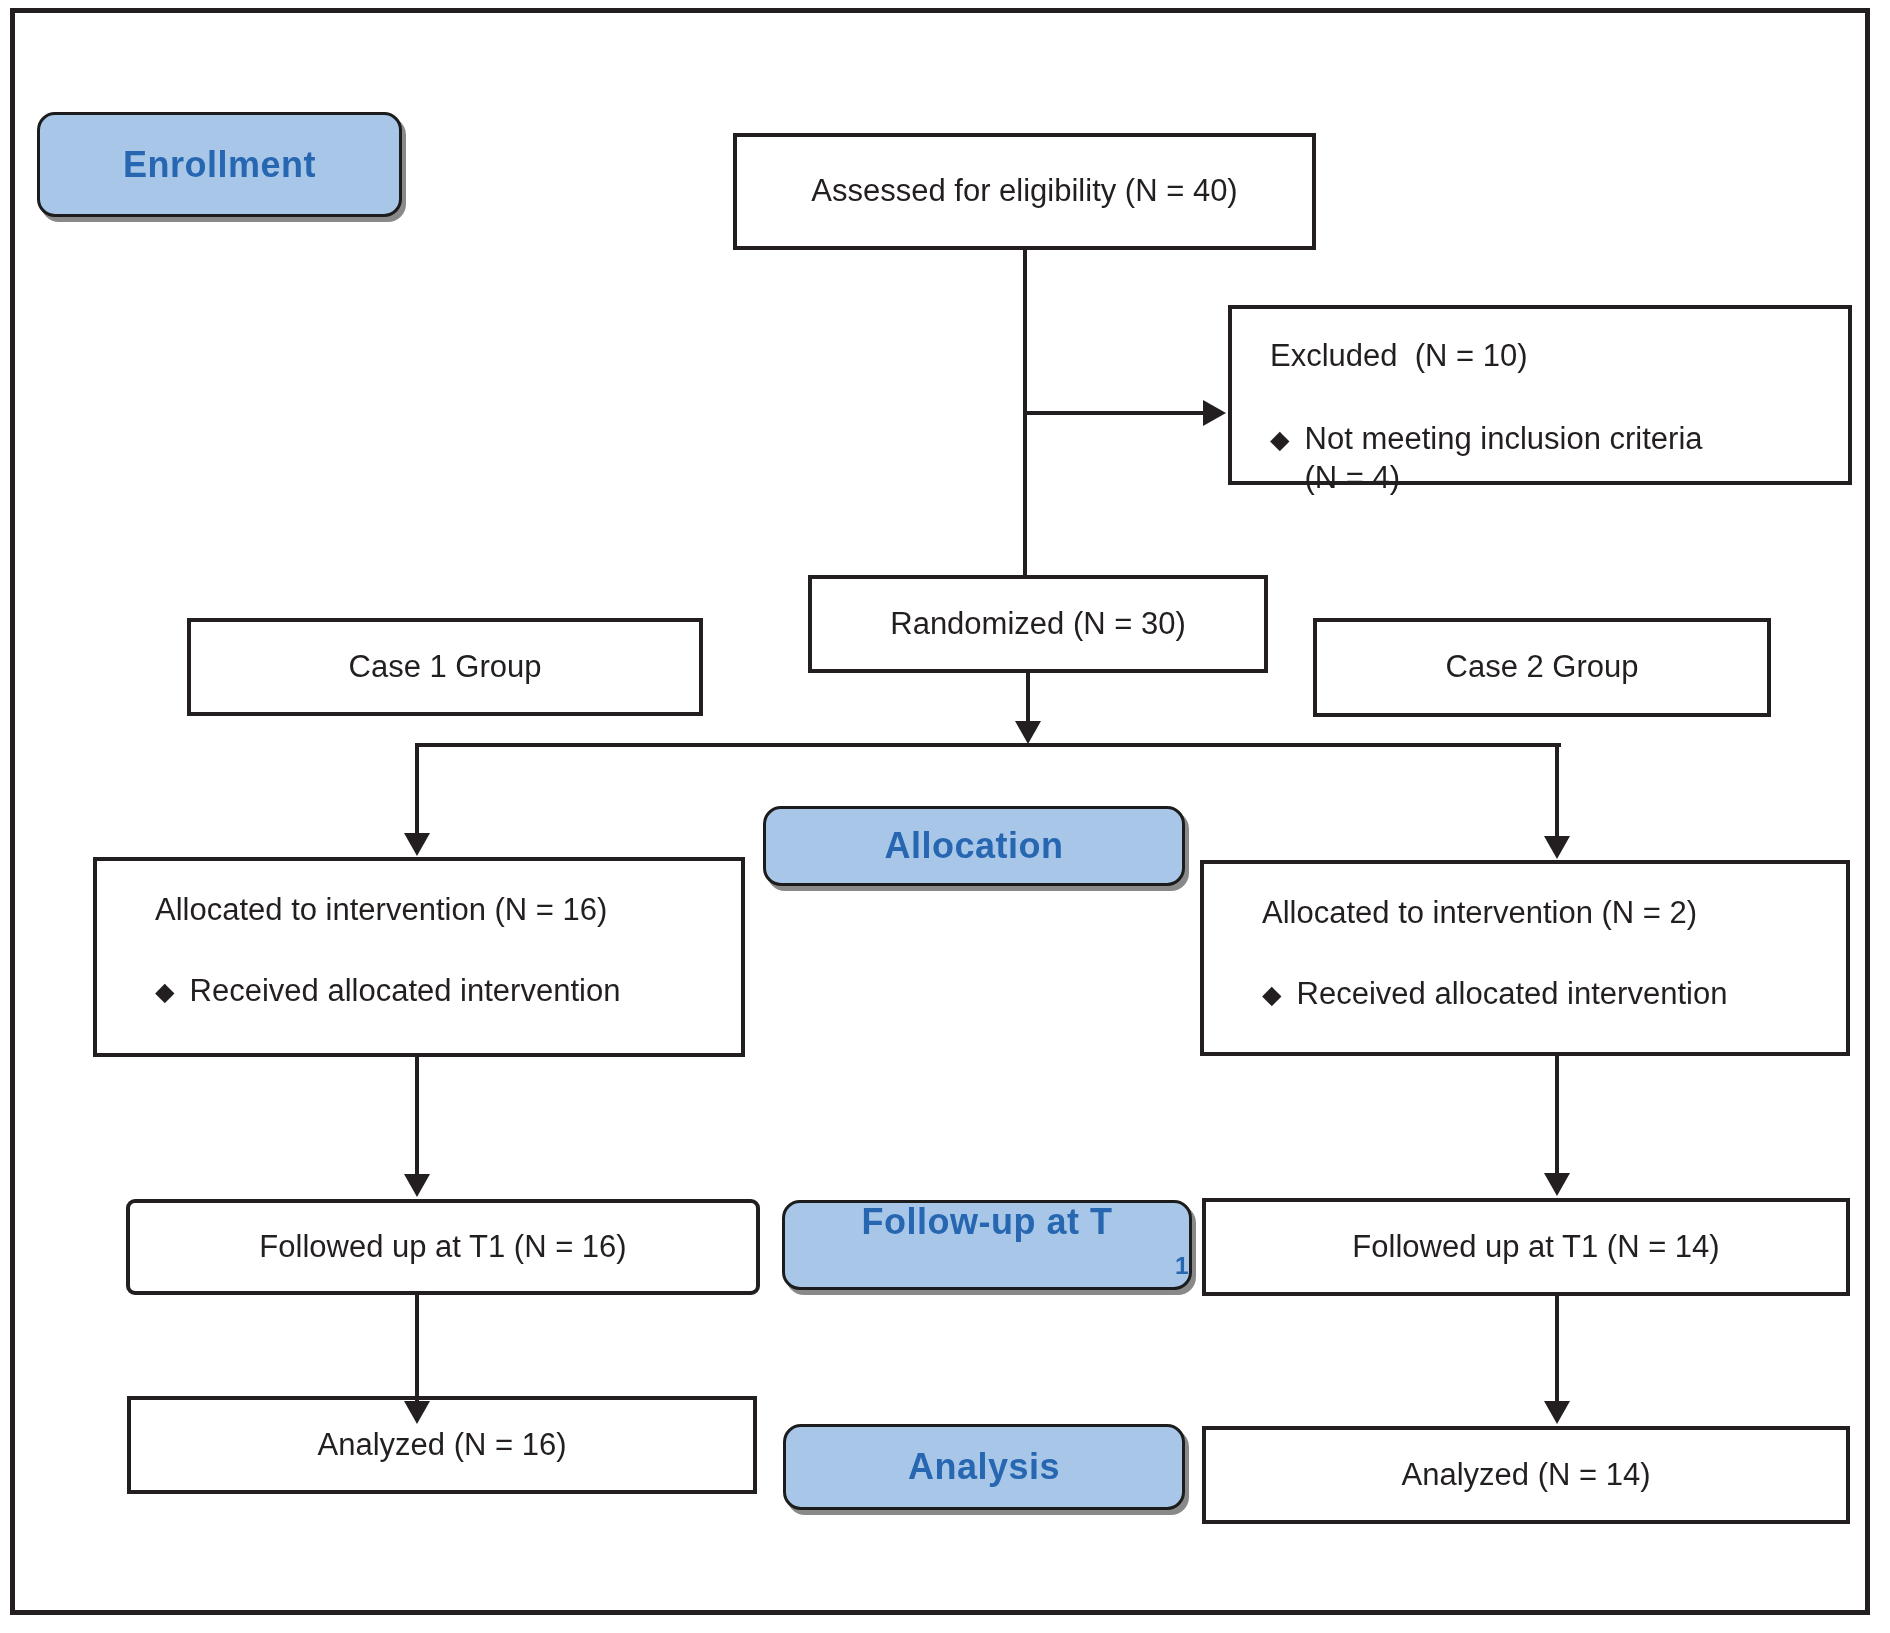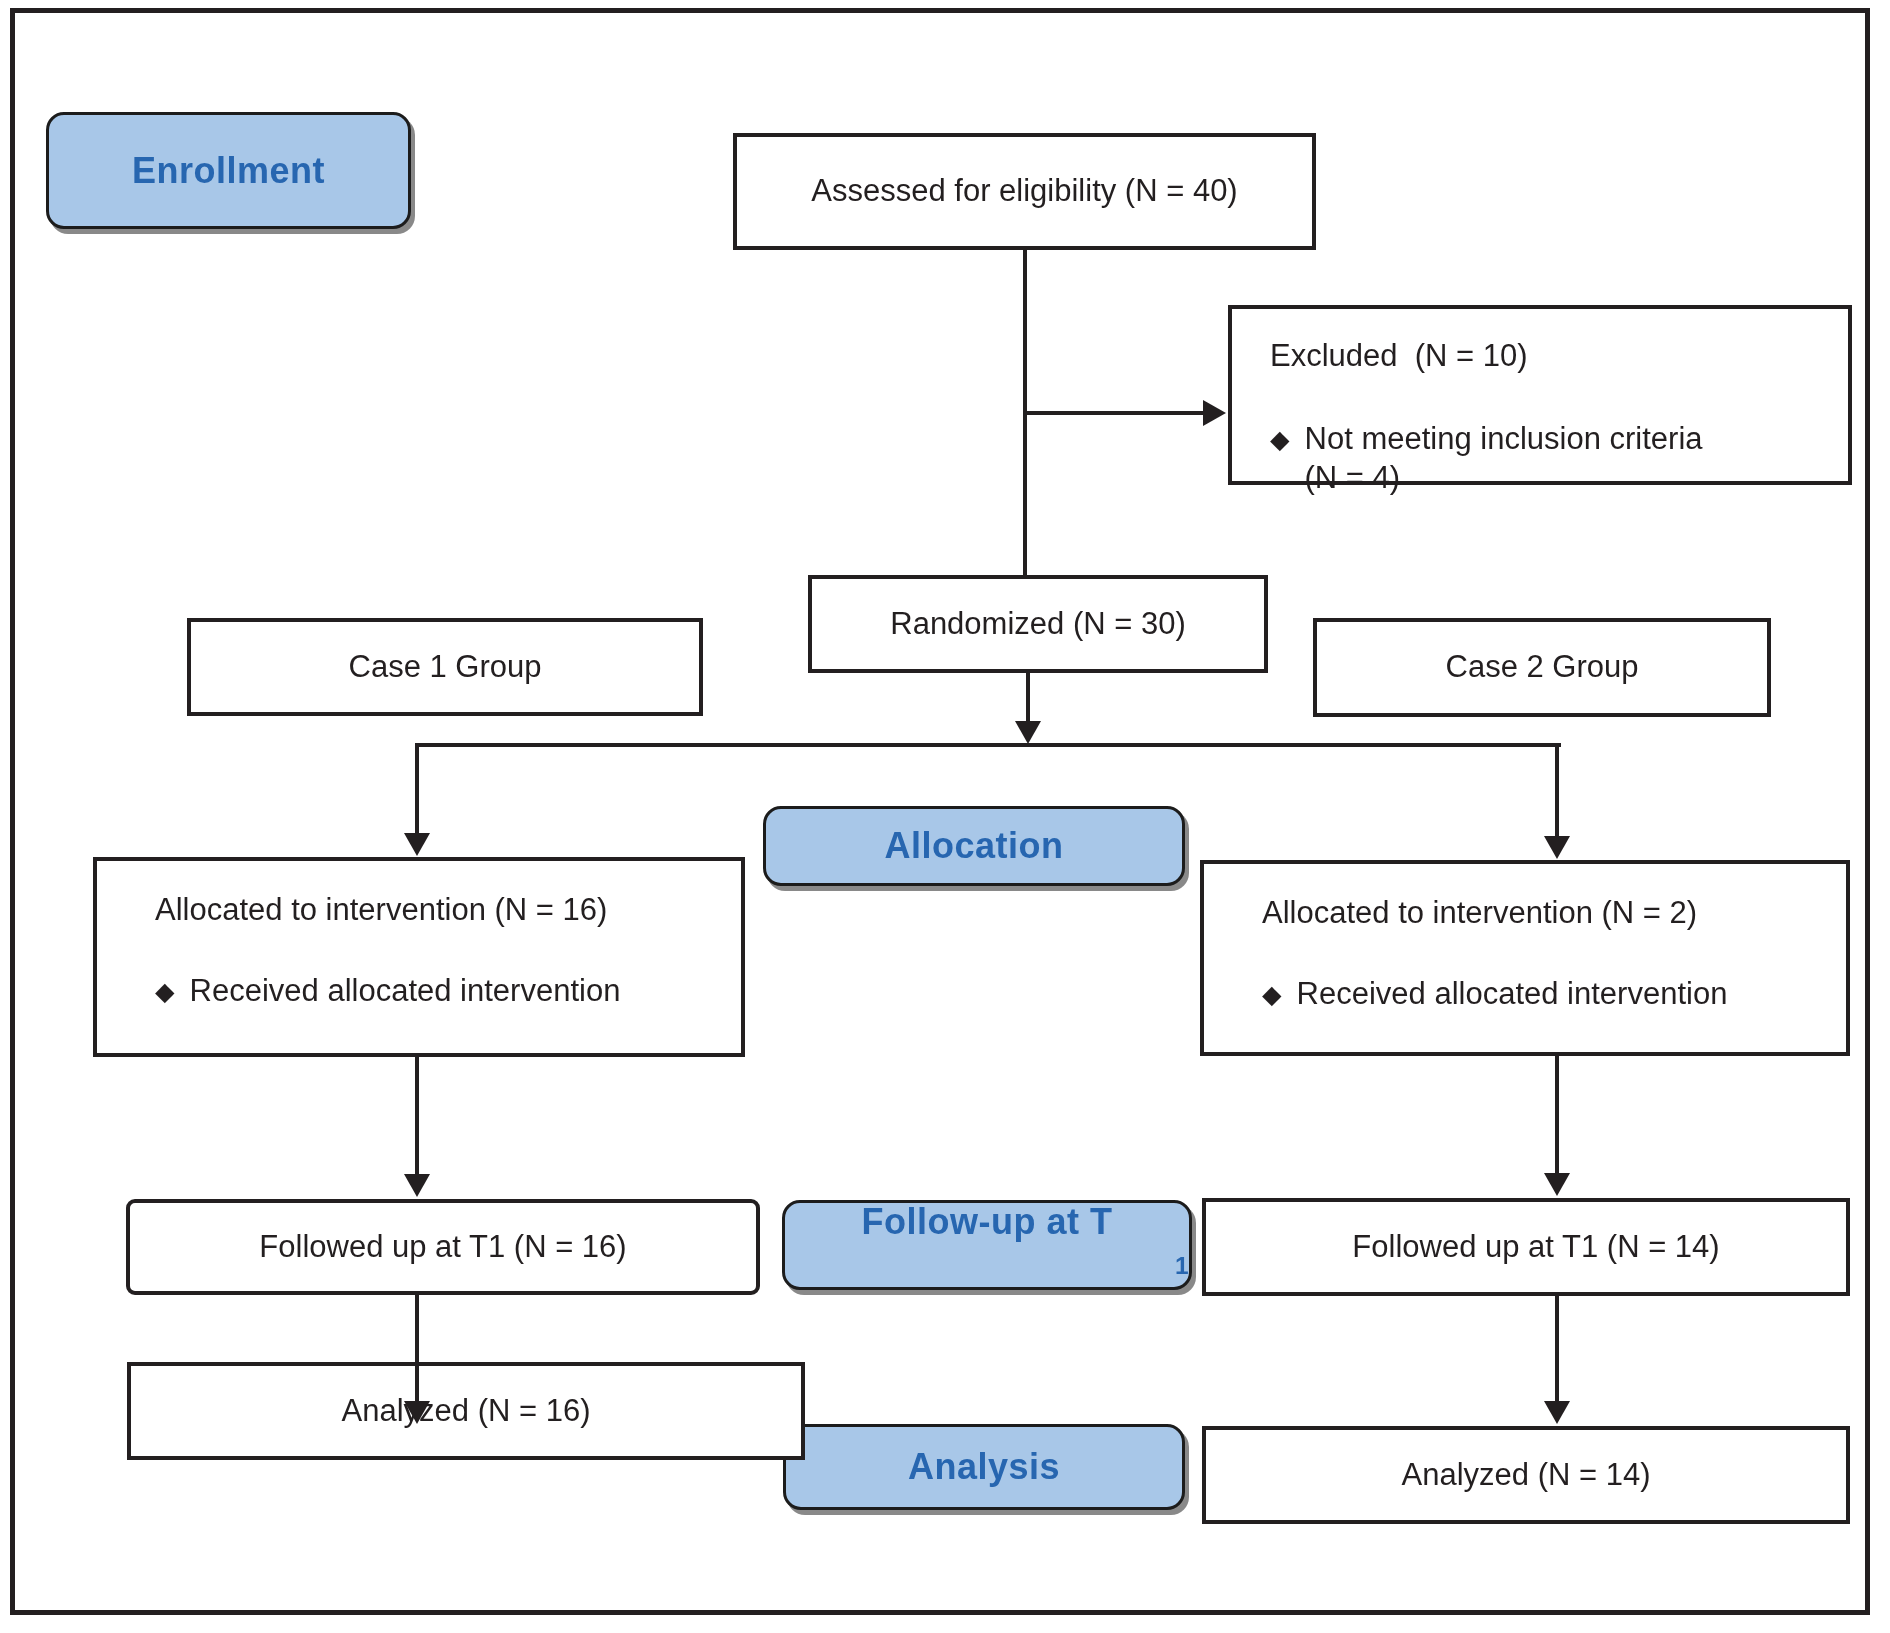--- a/index.html
+++ b/index.html
@@ -40,21 +40,21 @@
   .keepspace{white-space:pre-wrap;}
   .bullet-row{display:flex;align-items:flex-start;margin-top:44px;}
   .bullet-row .diamond{font-size:0.82em;margin-right:15px;line-height:1.5;}
   .bullet-text span{display:block;}
 </style>
 </head>
 <body>
 
 <div class="frame"></div>
 
-<div class="stage" style="left:37px;top:112px;width:365px;height:117px;margin-left:9px;">
+<div class="stage" style="left:37px;top:112px;width:365px;height:105px;">
   <span>Enrollment</span>
 </div>
 
 <div class="stage" style="left:763px;top:806px;width:422px;height:80px;">
   <span>Allocation</span>
 </div>
 
 <div class="stage" style="left:782px;top:1200px;width:410px;height:90px;flex-direction:column;">
   <span>Follow-up at T</span>
     <span class="sub">1</span>
@@ -112,21 +112,21 @@
 </div>
 
 <div class="box center" style="left:126px;top:1199px;width:634px;height:96px;border-radius:9px;">
   <span>Followed up at T1 (N = 16)</span>
 </div>
 
 <div class="box center" style="left:1202px;top:1198px;width:648px;height:98px;padding-left:20px;">
   <span>Followed up at T1 (N = 14)</span>
 </div>
 
-<div class="box center" style="left:127px;top:1362px;width:678px;height:98px;">
+<div class="box center" style="left:127px;top:1396px;width:630px;height:98px;">
   <span>Analyzed (N = 16)</span>
 </div>
 
 <div class="box center" style="left:1202px;top:1426px;width:648px;height:98px;">
   <span>Analyzed (N = 14)</span>
 </div>
 
 <div class="vline" style="left:1023px;top:250px;height:325px;"></div>
 
 <div class="hline" style="left:1023px;top:411px;width:181px;"></div>

